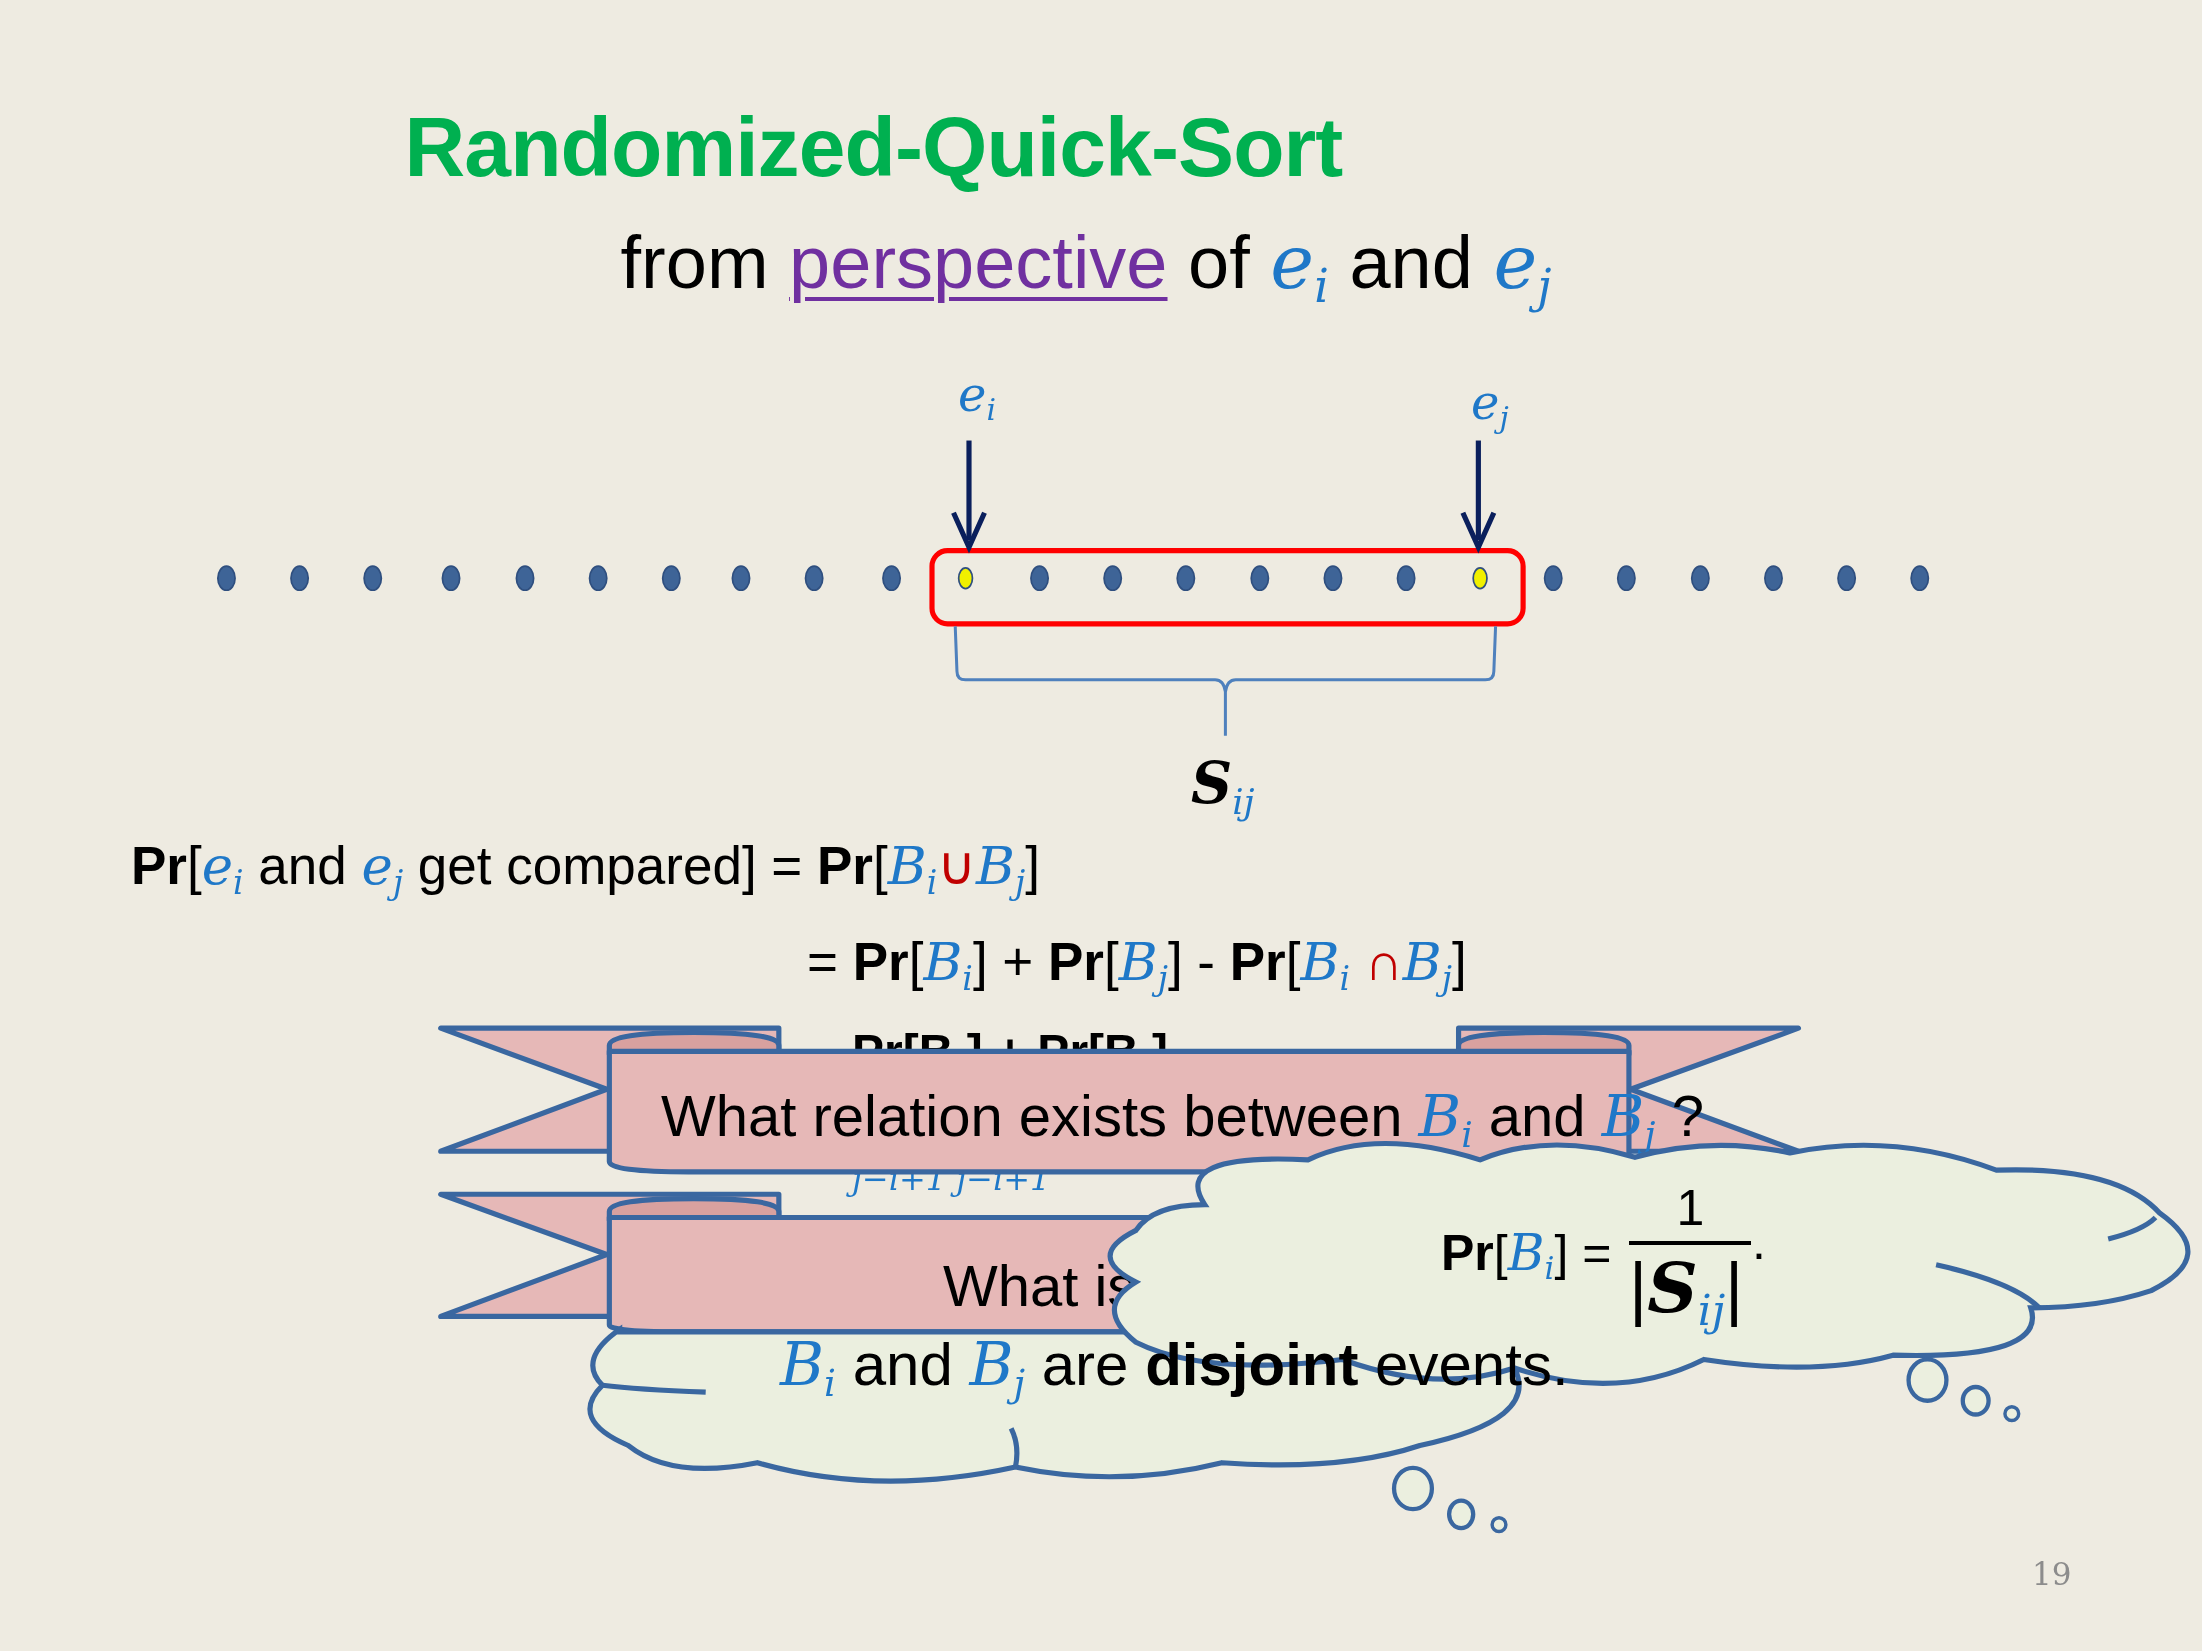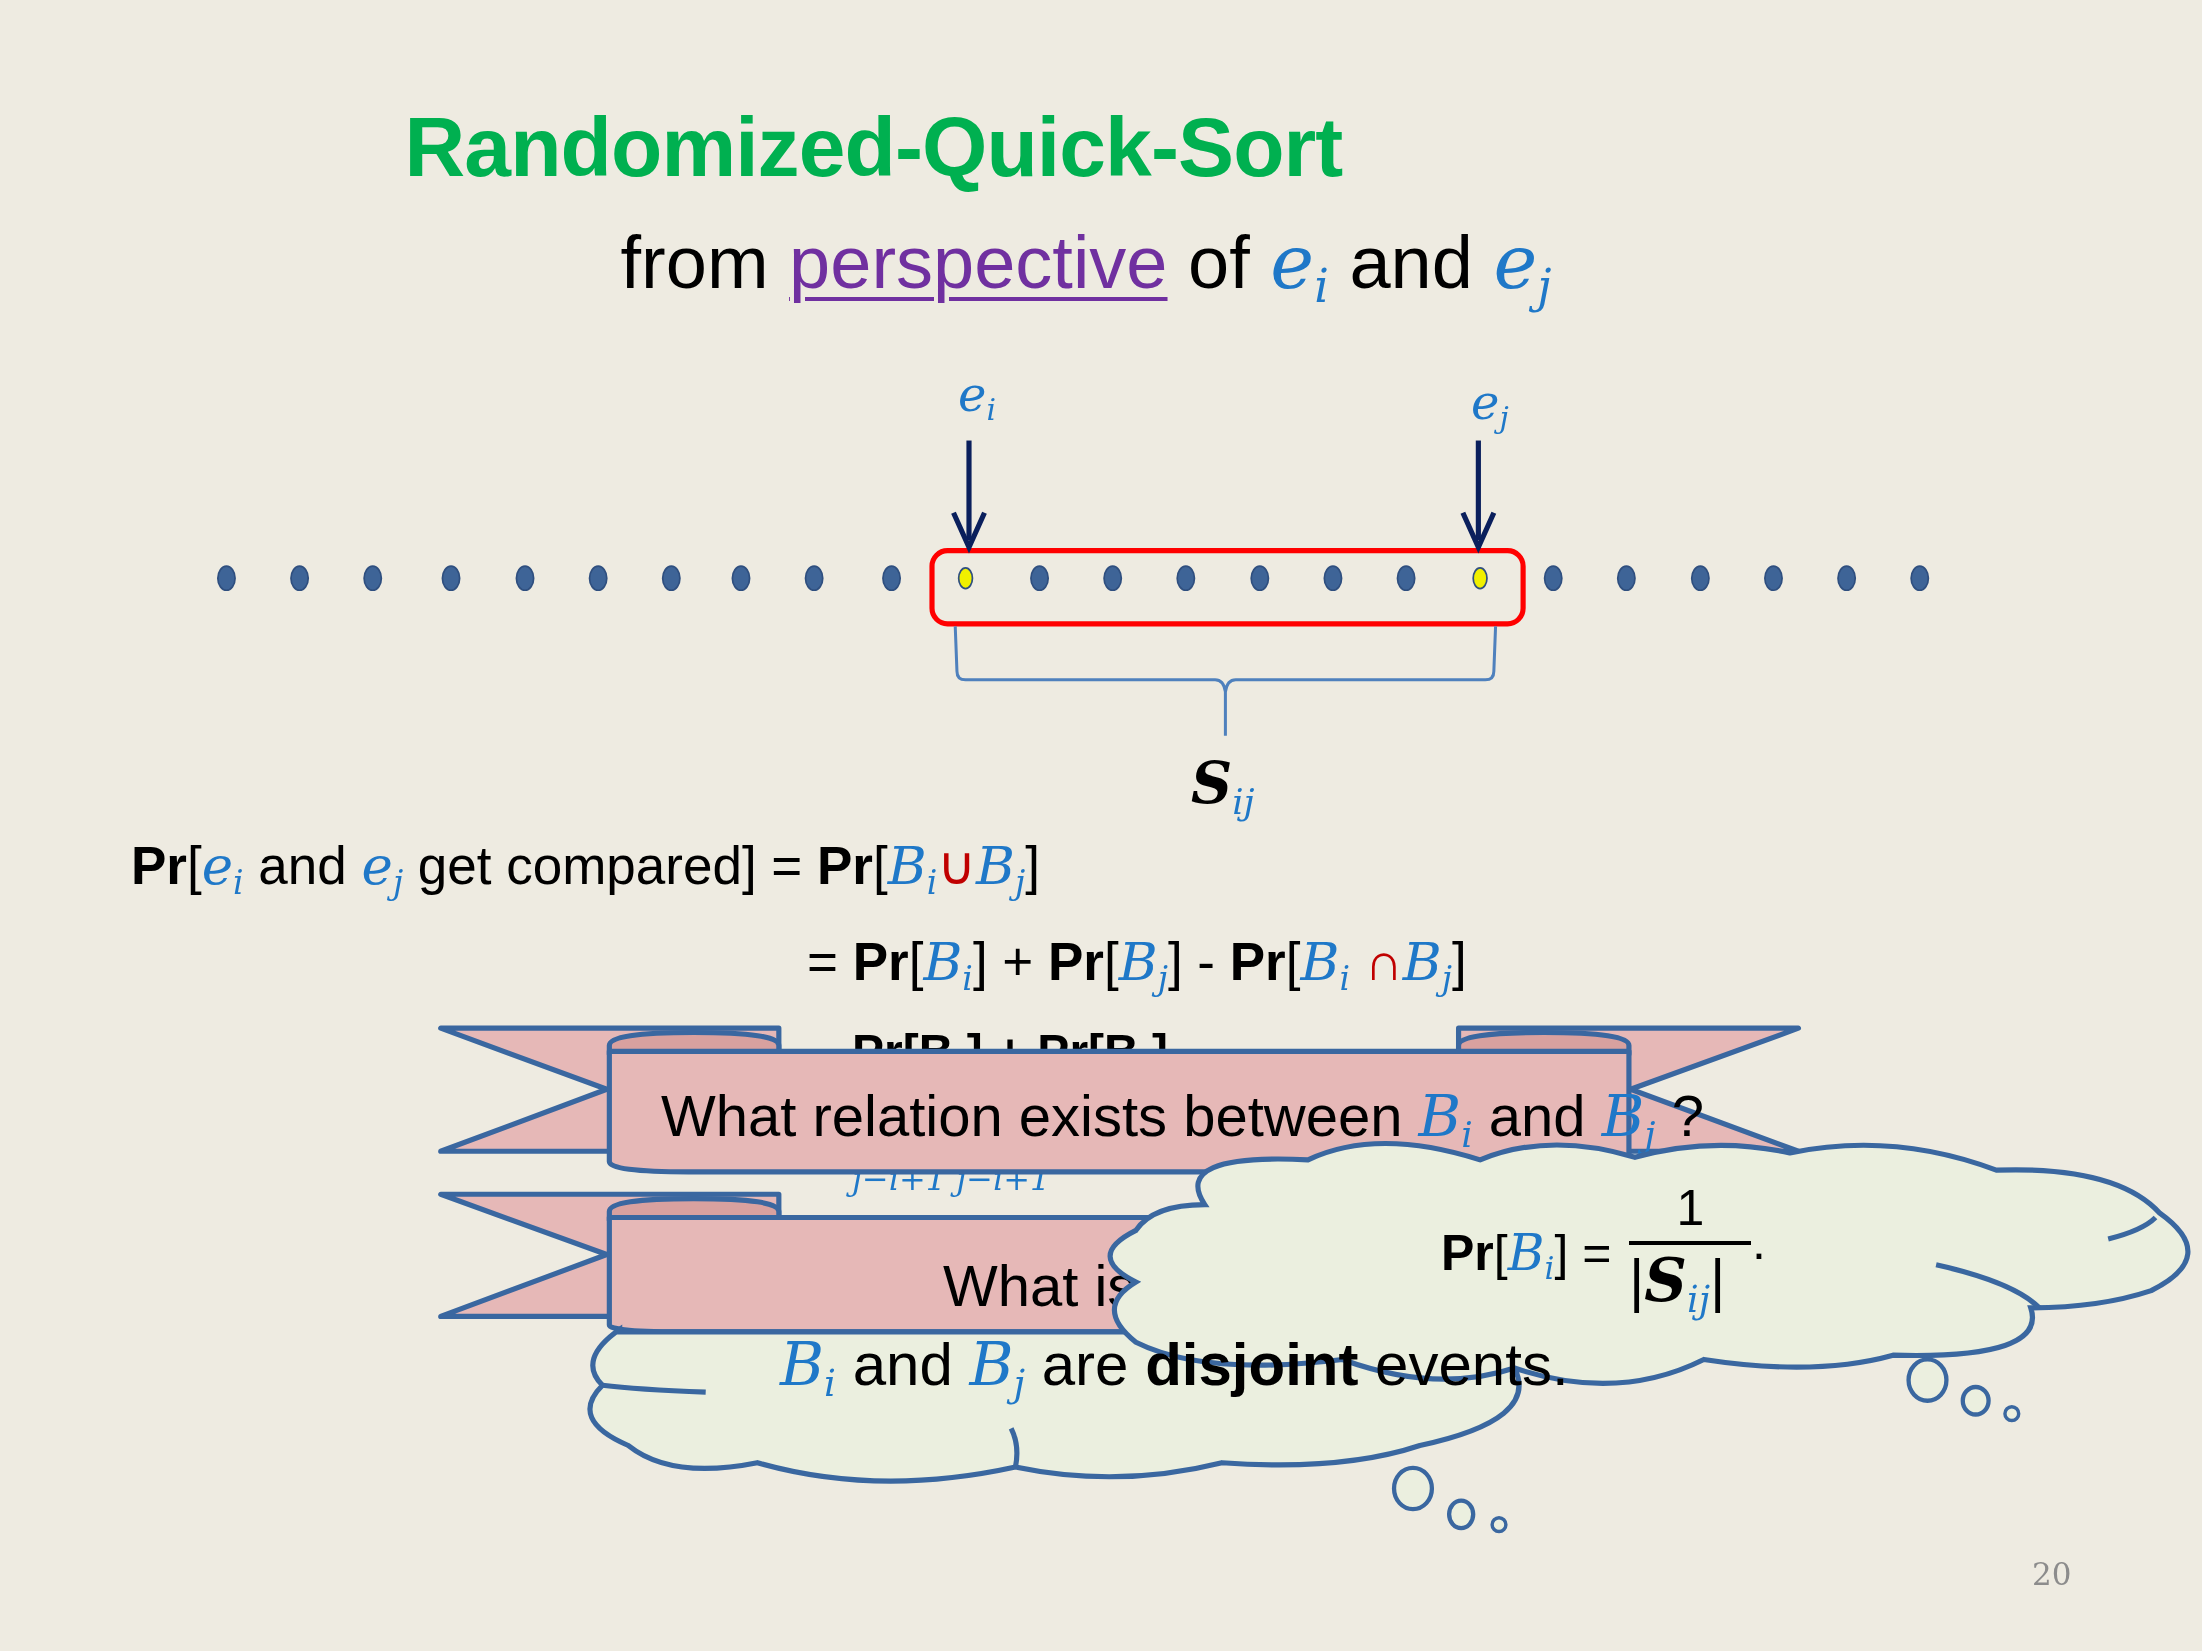--- a/index.html
+++ b/index.html
@@ -122,18 +122,18 @@
 </svg>
 
 <div class="abs eq" style="left:764px;top:1329px;font-size:60px;margin-left:16px;">
   <span class="m"><span>B</span><sub>i</sub></span><span> and </span><span class="m"><span>B</span><sub>j</sub></span><span> are </span><span class="b">disjoint</span><span> events.</span>
 </div>
 
 <div class="abs" style="left:1441px;top:1179px;font-size:50px;">
   <div class="abs" style="left:0;top:45px;white-space:nowrap;"><span class="b">Pr</span><span>[</span><span class="m"><span>B</span><sub>i</sub></span><span>] = </span></div>
   <div class="abs" style="left:185px;top:0;width:129px;text-align:center;">1</div>
   <div class="abs" style="left:188px;top:62px;width:122px;height:4.3px;background:#000;"></div>
-  <div class="abs" style="left:188px;top:67px;white-space:nowrap;font-size:59px;"><span>|</span><span class="m" style="color:#000;font-weight:bold;"><span>S</span><sub style="color:#1f78c8;font-weight:normal;">ij</sub></span><span>|</span></div>
+  <div class="abs" style="left:188px;top:67px;white-space:nowrap;font-size:70px;"><span>|</span><span class="m" style="color:#000;font-weight:bold;"><span>S</span><sub style="color:#1f78c8;font-weight:normal;">ij</sub></span><span>|</span></div>
   <div class="abs" style="left:311px;top:34px;">.</div>
 </div>
 
-<div class="abs pagenum">20</div>
+<div class="abs pagenum">19</div>
 
 
 </body></html>

